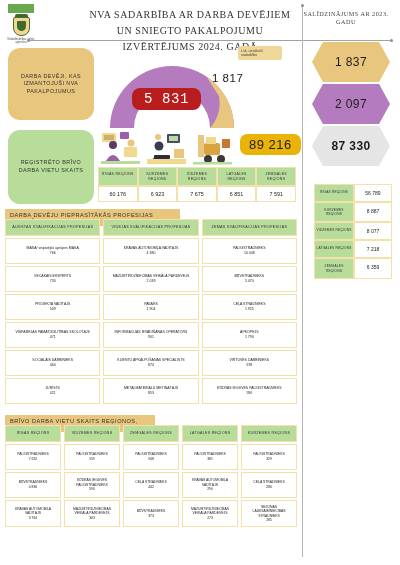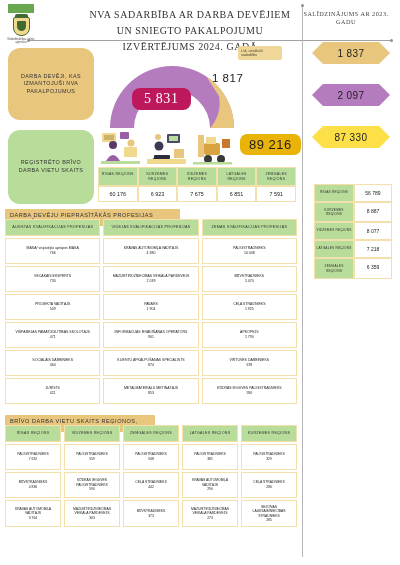--- a/index.html
+++ b/index.html
@@ -59,23 +59,23 @@
     align-items: center; justify-content: center; text-align: center;
     font-size: 5.4px; line-height: 7.6px; letter-spacing: .45px; color: #333; padding: 3px;
   }
   #card-employers { left: 8px; top: 48px; width: 86px; height: 72px; background: #e8c67e; }
   #card-vacancies { left: 8px; top: 130px; width: 86px; height: 74px; background: #b8dd9a; }
 
   
   .arc-area { position: absolute; left: 100px; top: 44px; width: 190px; height: 84px; }
   .arc-svg { position: absolute; left: 0; top: 0; }
   .bubble-5831 {
-    position: absolute; left: 32px; top: 44px; background: #be185d; color: #fff;
+    position: absolute; left: 32px; top: 44px; background: #b91c1c; color: #fff;
     border-radius: 8px; padding: 3px 12px; font-size: 14px; letter-spacing: .6px;
-    font-family: Liberation Serif, serif;
+    font-family: Liberation Mono, monospace;
   }
   .num-1817 {
     position: absolute; left: 112px; top: 28px; font-size: 11.5px; color: #1d1d1d; letter-spacing: .5px; text-align: right;
   }
   .tag-note {
     position: absolute; left: 138px; top: 2px; background: #efd79a; border-radius: 2px;
     font-size: 3.6px; line-height: 4.6px; color: #4a4232; padding: 2.5px 3px; width: 44px;
   }
 
   
@@ -130,28 +130,28 @@
     font-size: 3.6px; line-height: 4.8px; padding: 5px 1px; letter-spacing: .3px; color: #333;
   }
   .t3-cell {
     flex: 1; background: #fff; border: 1px solid #f3e0ab; text-align: center;
     font-size: 3.4px; line-height: 4.4px; padding: 4px 2px; color: #222;
     min-height: 26px; display: flex; flex-direction: column; align-items: center; justify-content: center;
   }
 
   
   .hexa {
-    position: absolute; width: 78px; height: 22px;
+    position: absolute; width: 78px; height: 40px;
     clip-path: polygon(14% 0%, 86% 0%, 100% 50%, 86% 100%, 14% 100%, 0% 50%);
     display: flex; align-items: center; justify-content: center;
-    font-size: 10px; color: #1d1d1d; letter-spacing: .4px;
+    font-size: 12px; color: #1d1d1d; letter-spacing: .4px;
   }
   #hex-1 { left: 312px; top: 42px; background: #e8c67e; }
   #hex-2 { left: 312px; top: 84px; background: #b57bbf; }
-  #hex-3 { left: 312px; top: 126px; background: #fde047; }
+  #hex-3 { left: 312px; top: 126px; background: #e5e5e5; font-weight: bold; }
 
   .right-table { position: absolute; left: 314px; top: 184px; width: 78px; }
   .rt-row { display: flex; }
   .rt-name {
     width: 40px; background: #b8dd9a; border: 1px solid #f3e0ab; text-align: center;
     font-size: 3.2px; line-height: 4.2px; padding: 5px 1px; color: #333; letter-spacing: .2px;
   }
   .rt-val {
     flex: 1; background: #fff; border: 1px solid #f3e0ab; text-align: center;
     font-size: 5px; padding: 5px 1px; color: #222;

